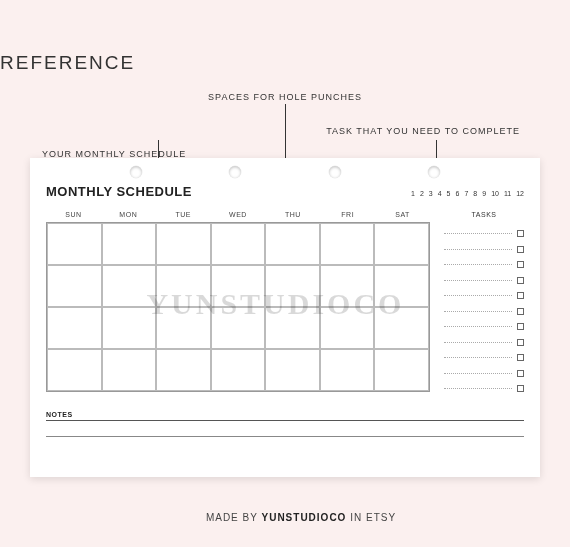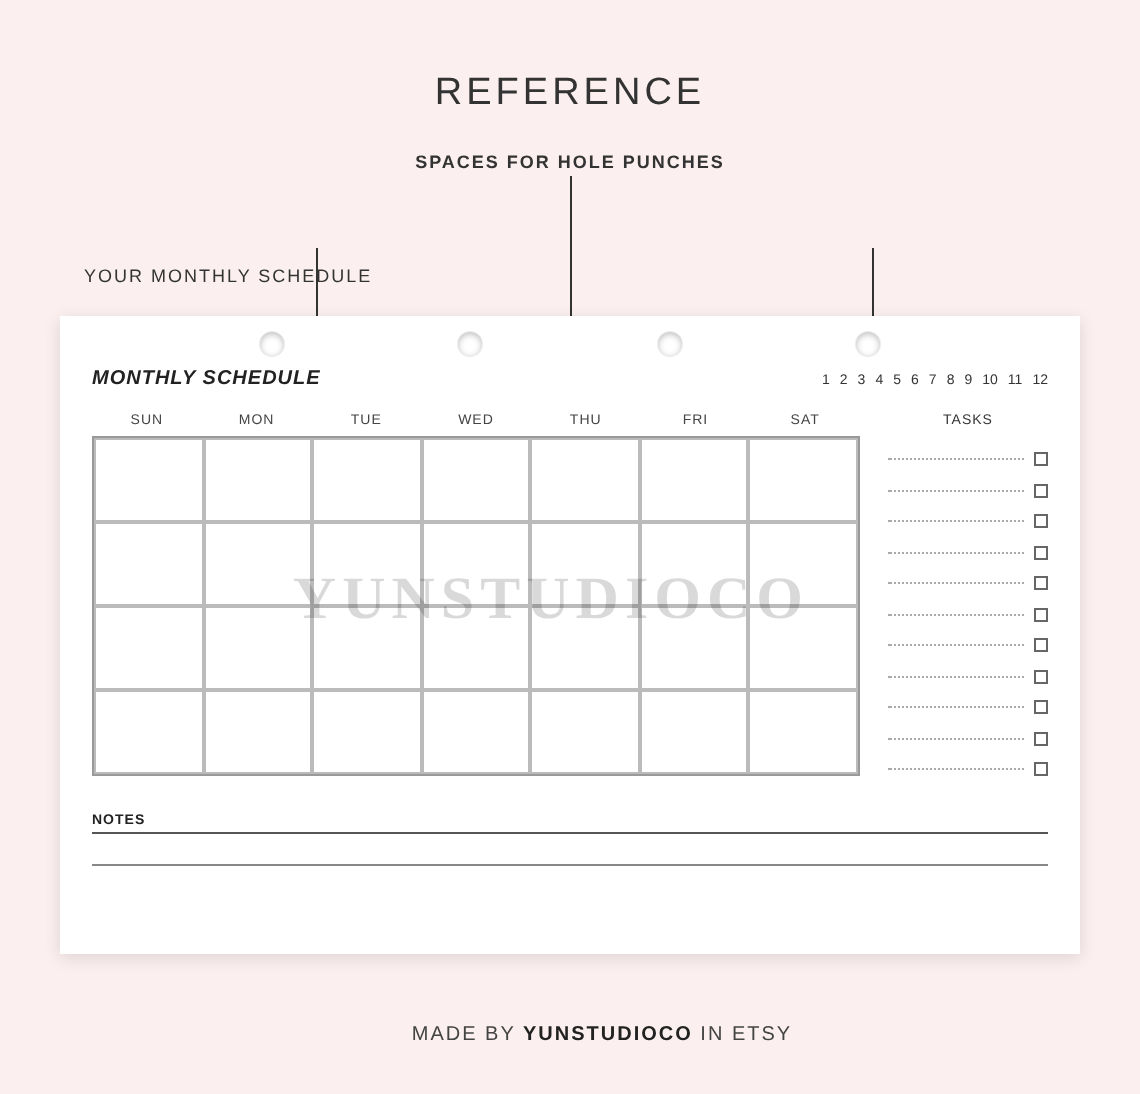--- a/index.html
+++ b/index.html
@@ -5,40 +5,39 @@
   * { box-sizing: border-box; margin: 0; padding: 0; }
   body {
     width: 570px;
     height: 547px;
     background: #fbf0ef;
     font-family: Arial, Helvetica, sans-serif;
     position: relative;
     overflow: hidden;
   }
   .title {
-    text-align: center;
     font-size: 19px;
     letter-spacing: 2px;
     color: #333;
-    padding-top: 36px;
+    padding-top: 52px;
     font-weight: 400;
   }
   .annotations {
     position: relative;
     height: 110px;
     margin-top: 18px;
   }
   .anno {
     position: absolute;
     font-size: 9px;
     letter-spacing: 1px;
     color: #333;
   }
   .anno-left { left: 42px; top: 34px; margin-top: 23px; }
-  .anno-mid  { left: 0; right: 0; text-align: center; top: 0; font-weight: bold; }
+  .anno-mid  { left: 0; right: 0; text-align: center; top: 0; }
   .anno-right{ right: 50px; top: 34px; }
   .leader {
     position: absolute;
     width: 1px;
     background: #333;
   }
   .leader-left { left: 158px; top: 48px; height: 68px; }
   .leader-mid  { left: 285px; top: 12px; height: 104px; }
   .leader-right{ left: 436px; top: 48px; height: 68px; }
 
@@ -63,25 +62,24 @@
     background: #fff;
     box-shadow: inset 0 1px 3px rgba(0,0,0,0.25), 0 0 0 0.5px rgba(0,0,0,0.08);
   }
   .topline {
     display: flex;
     justify-content: space-between;
     align-items: baseline;
     margin-top: 4px;
   }
   .sheet-title {
-    font-size: 10px;
+    font-size: 13px;
     font-weight: 700;
     letter-spacing: 0.5px;
     color: #222;
-    font-style: italic;
   }
   .months {
     display: flex;
     gap: 5px;
     font-size: 7px;
     color: #333;
   }
   .content {
     display: flex;
     gap: 14px;
@@ -177,20 +175,21 @@
   .footer .bold { font-weight: 700; color: #222; }
 </style>
 </head>
 <body>
 
 <div class="title">REFERENCE</div>
 
 <div class="annotations">
   <div class="anno anno-mid">SPACES FOR HOLE PUNCHES</div>
   <div class="anno anno-left">YOUR MONTHLY SCHEDULE</div>
+  <div class="anno anno-right">TASK THAT YOU NEED TO COMPLETE</div>
   <div class="leader leader-left"></div>
   <div class="leader leader-mid"></div>
   <div class="leader leader-right"></div>
 </div>
 
 <div class="sheet">
   <div class="punch-row" id="punch-row">
       <div class="punch"></div>
       <div class="punch"></div>
       <div class="punch"></div>

